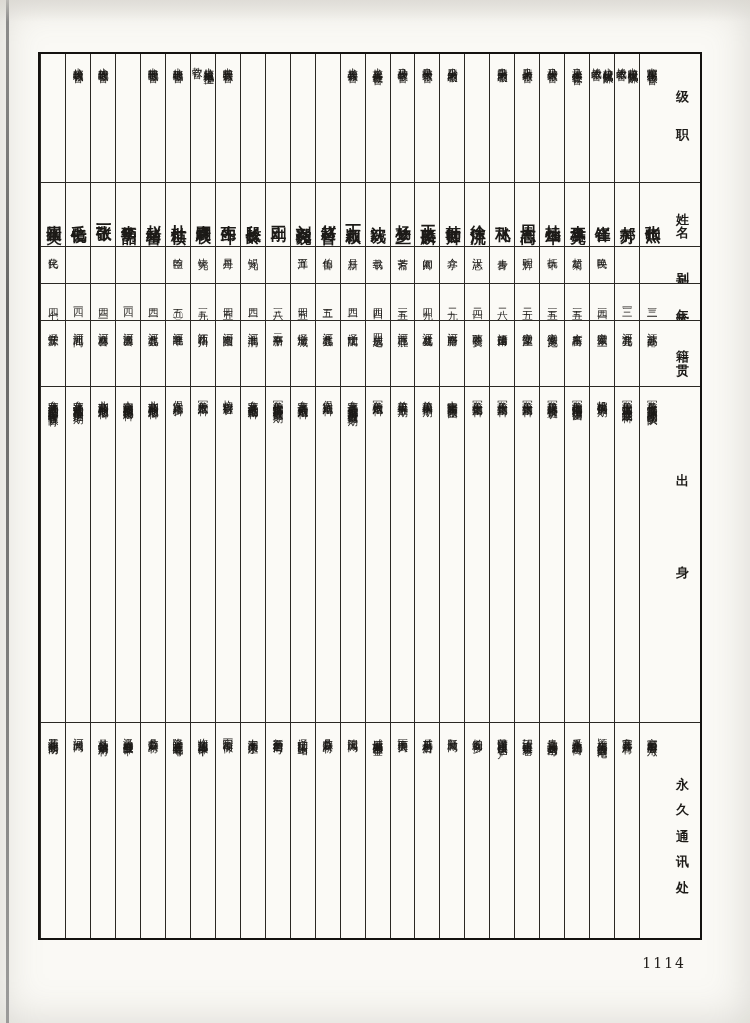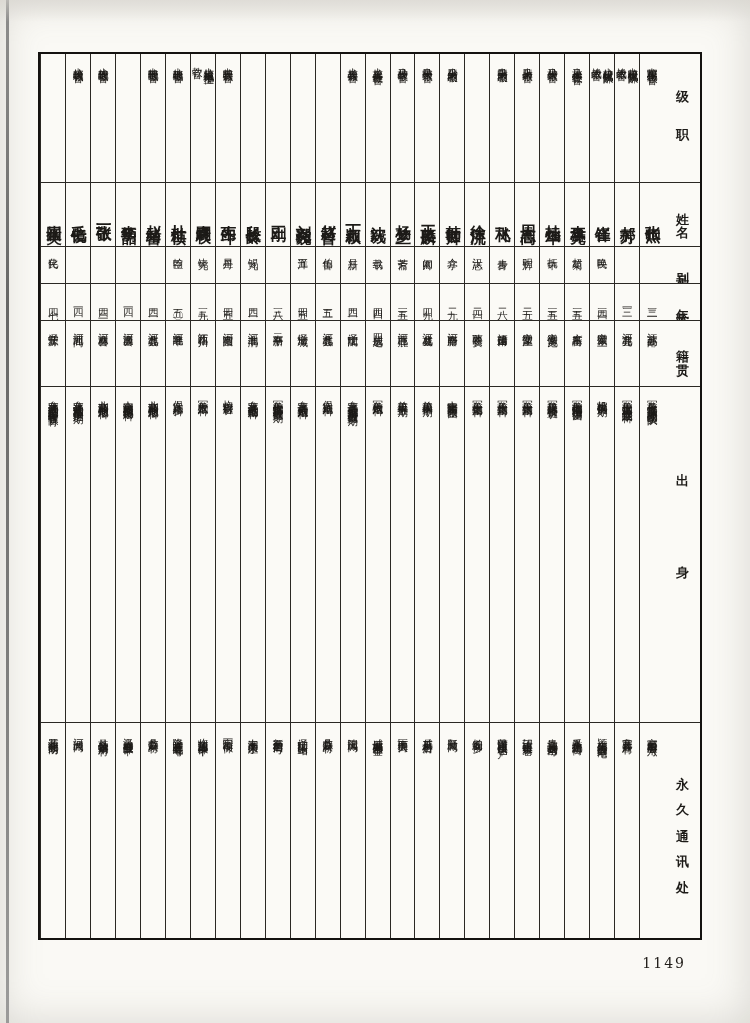--- a/index.html
+++ b/index.html
@@ -697,14 +697,14 @@
         </div>
     <div class="cell c-origin h-origin">
           <span class="vtext">东北讲武堂四期工科军校军官教育队</span>
         </div>
     <div class="cell c-address h-address">
           <span class="vtext">开源北街家胡同</span>
         </div>
   </div>
     </div>
 
-  <div class="page-number">1149</div>
+  <div class="page-number">1114</div>
 </div>
 
 </body></html>

